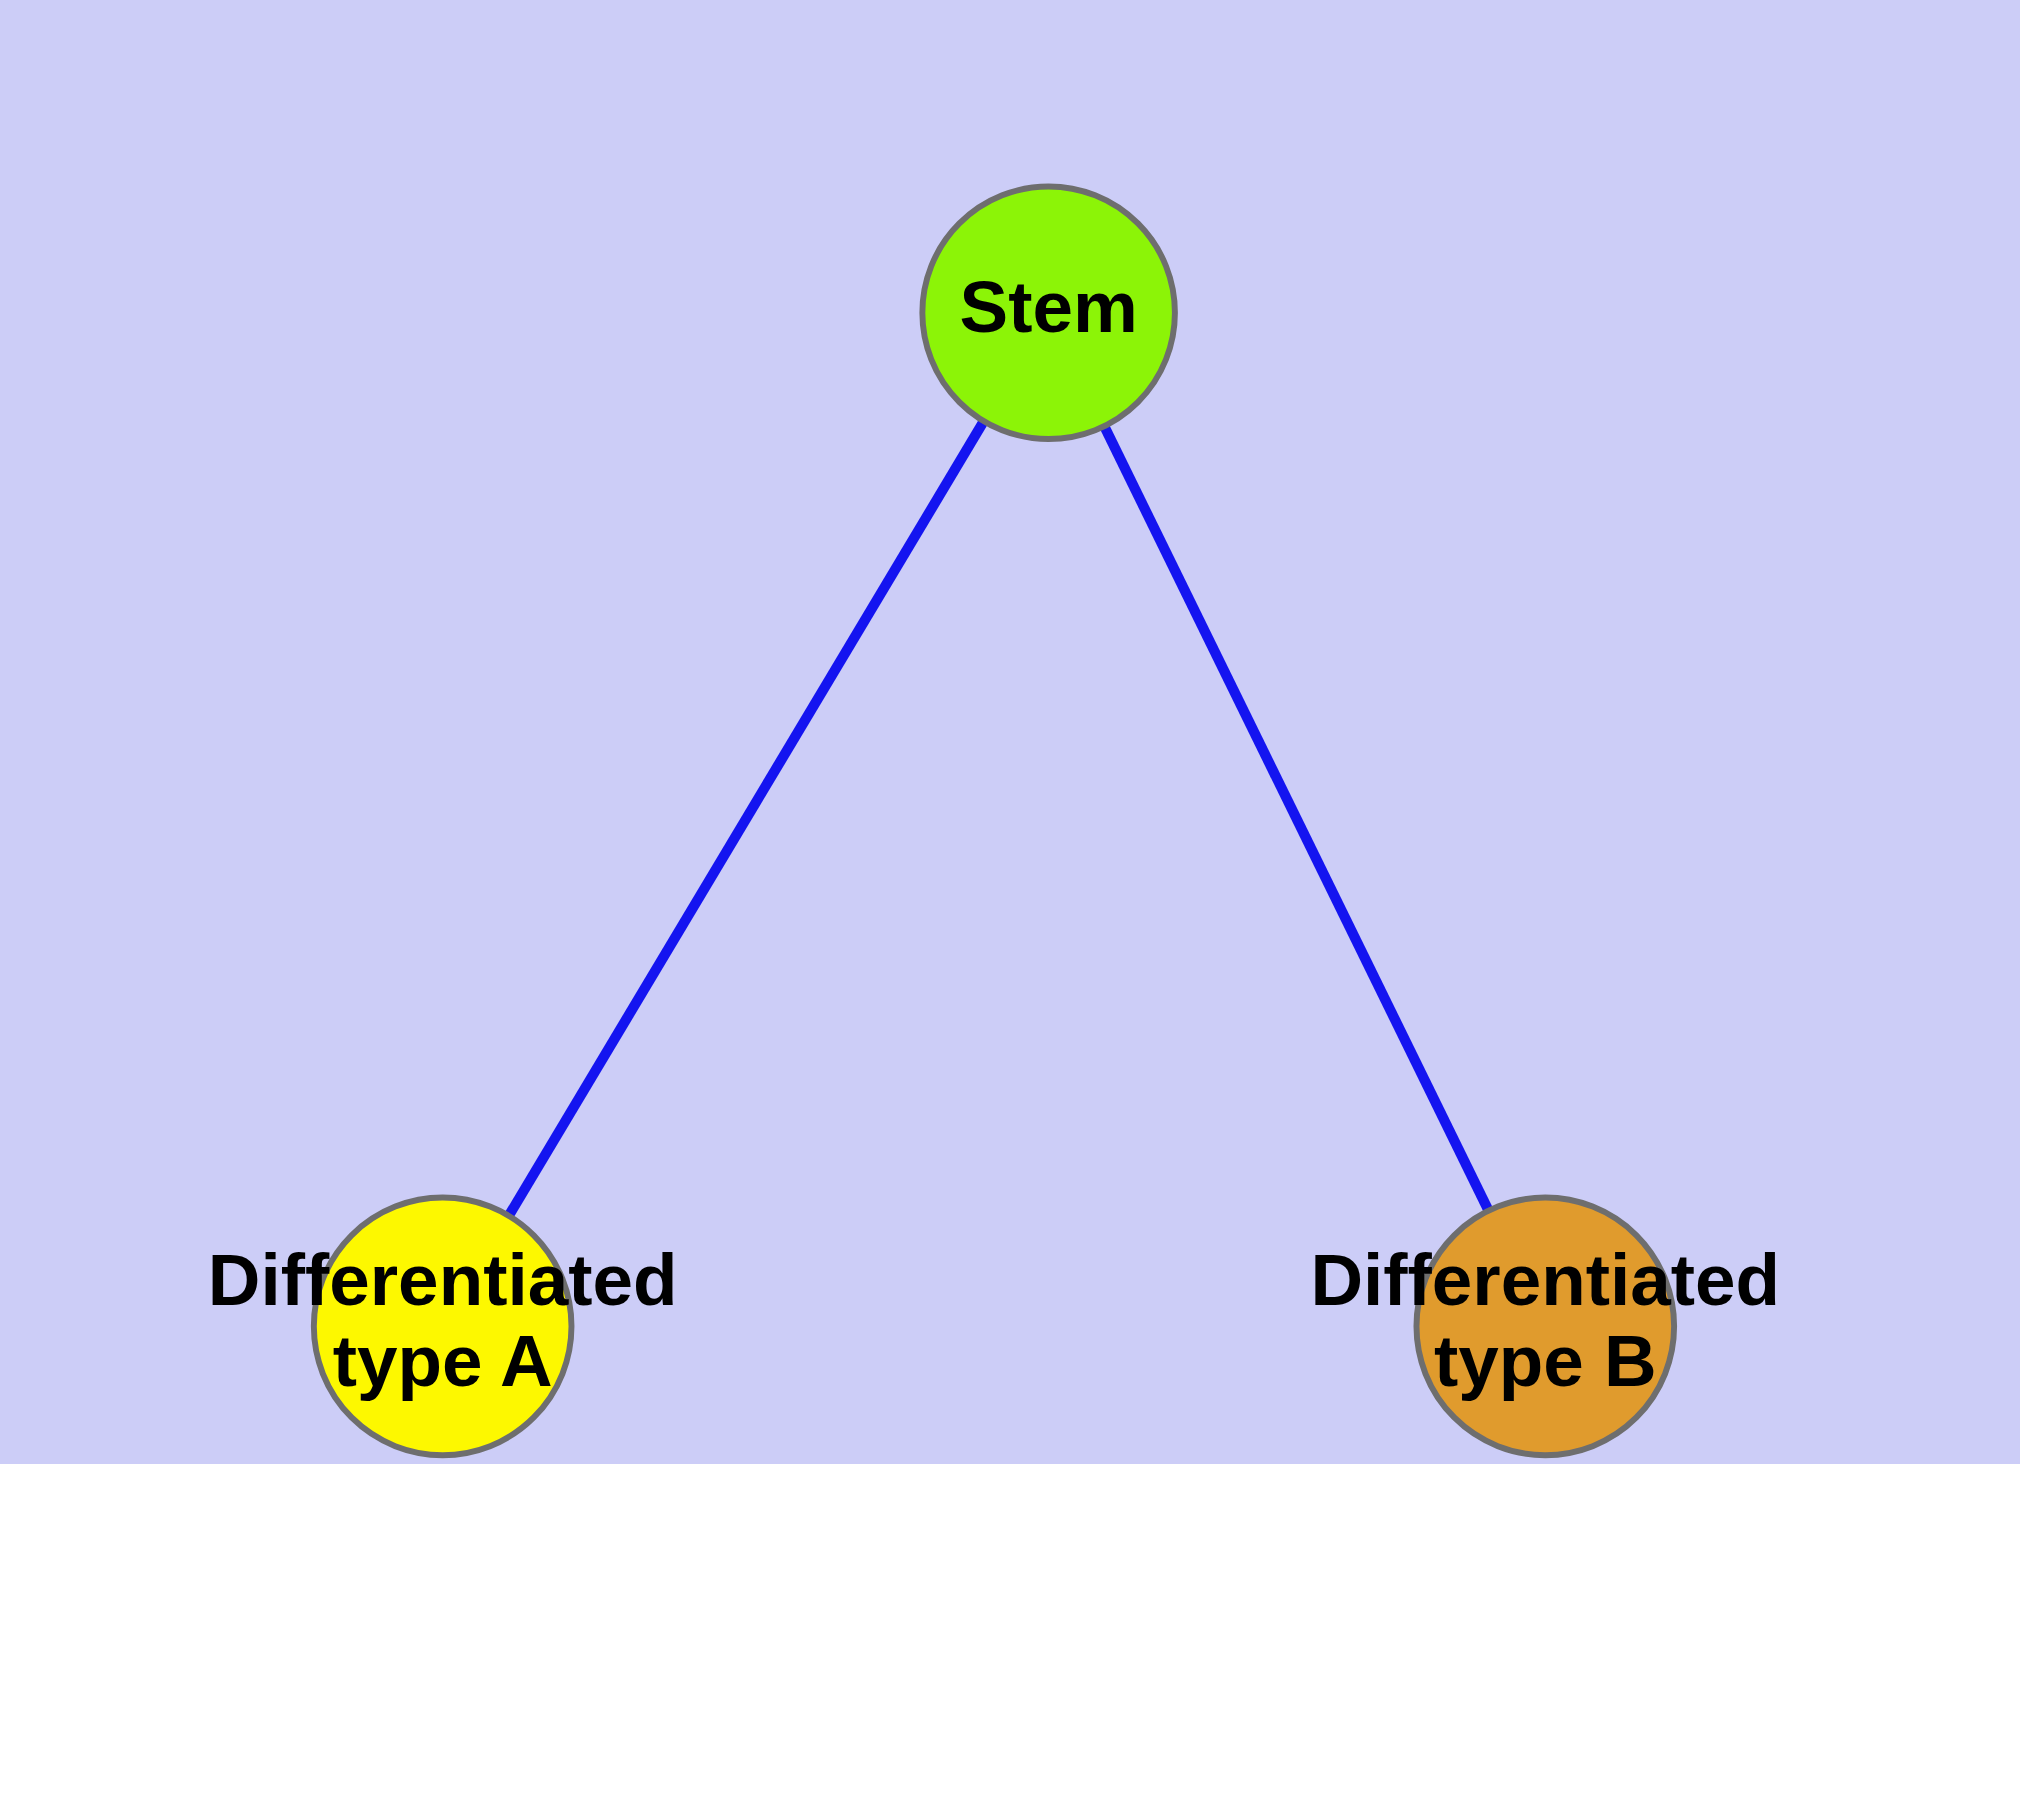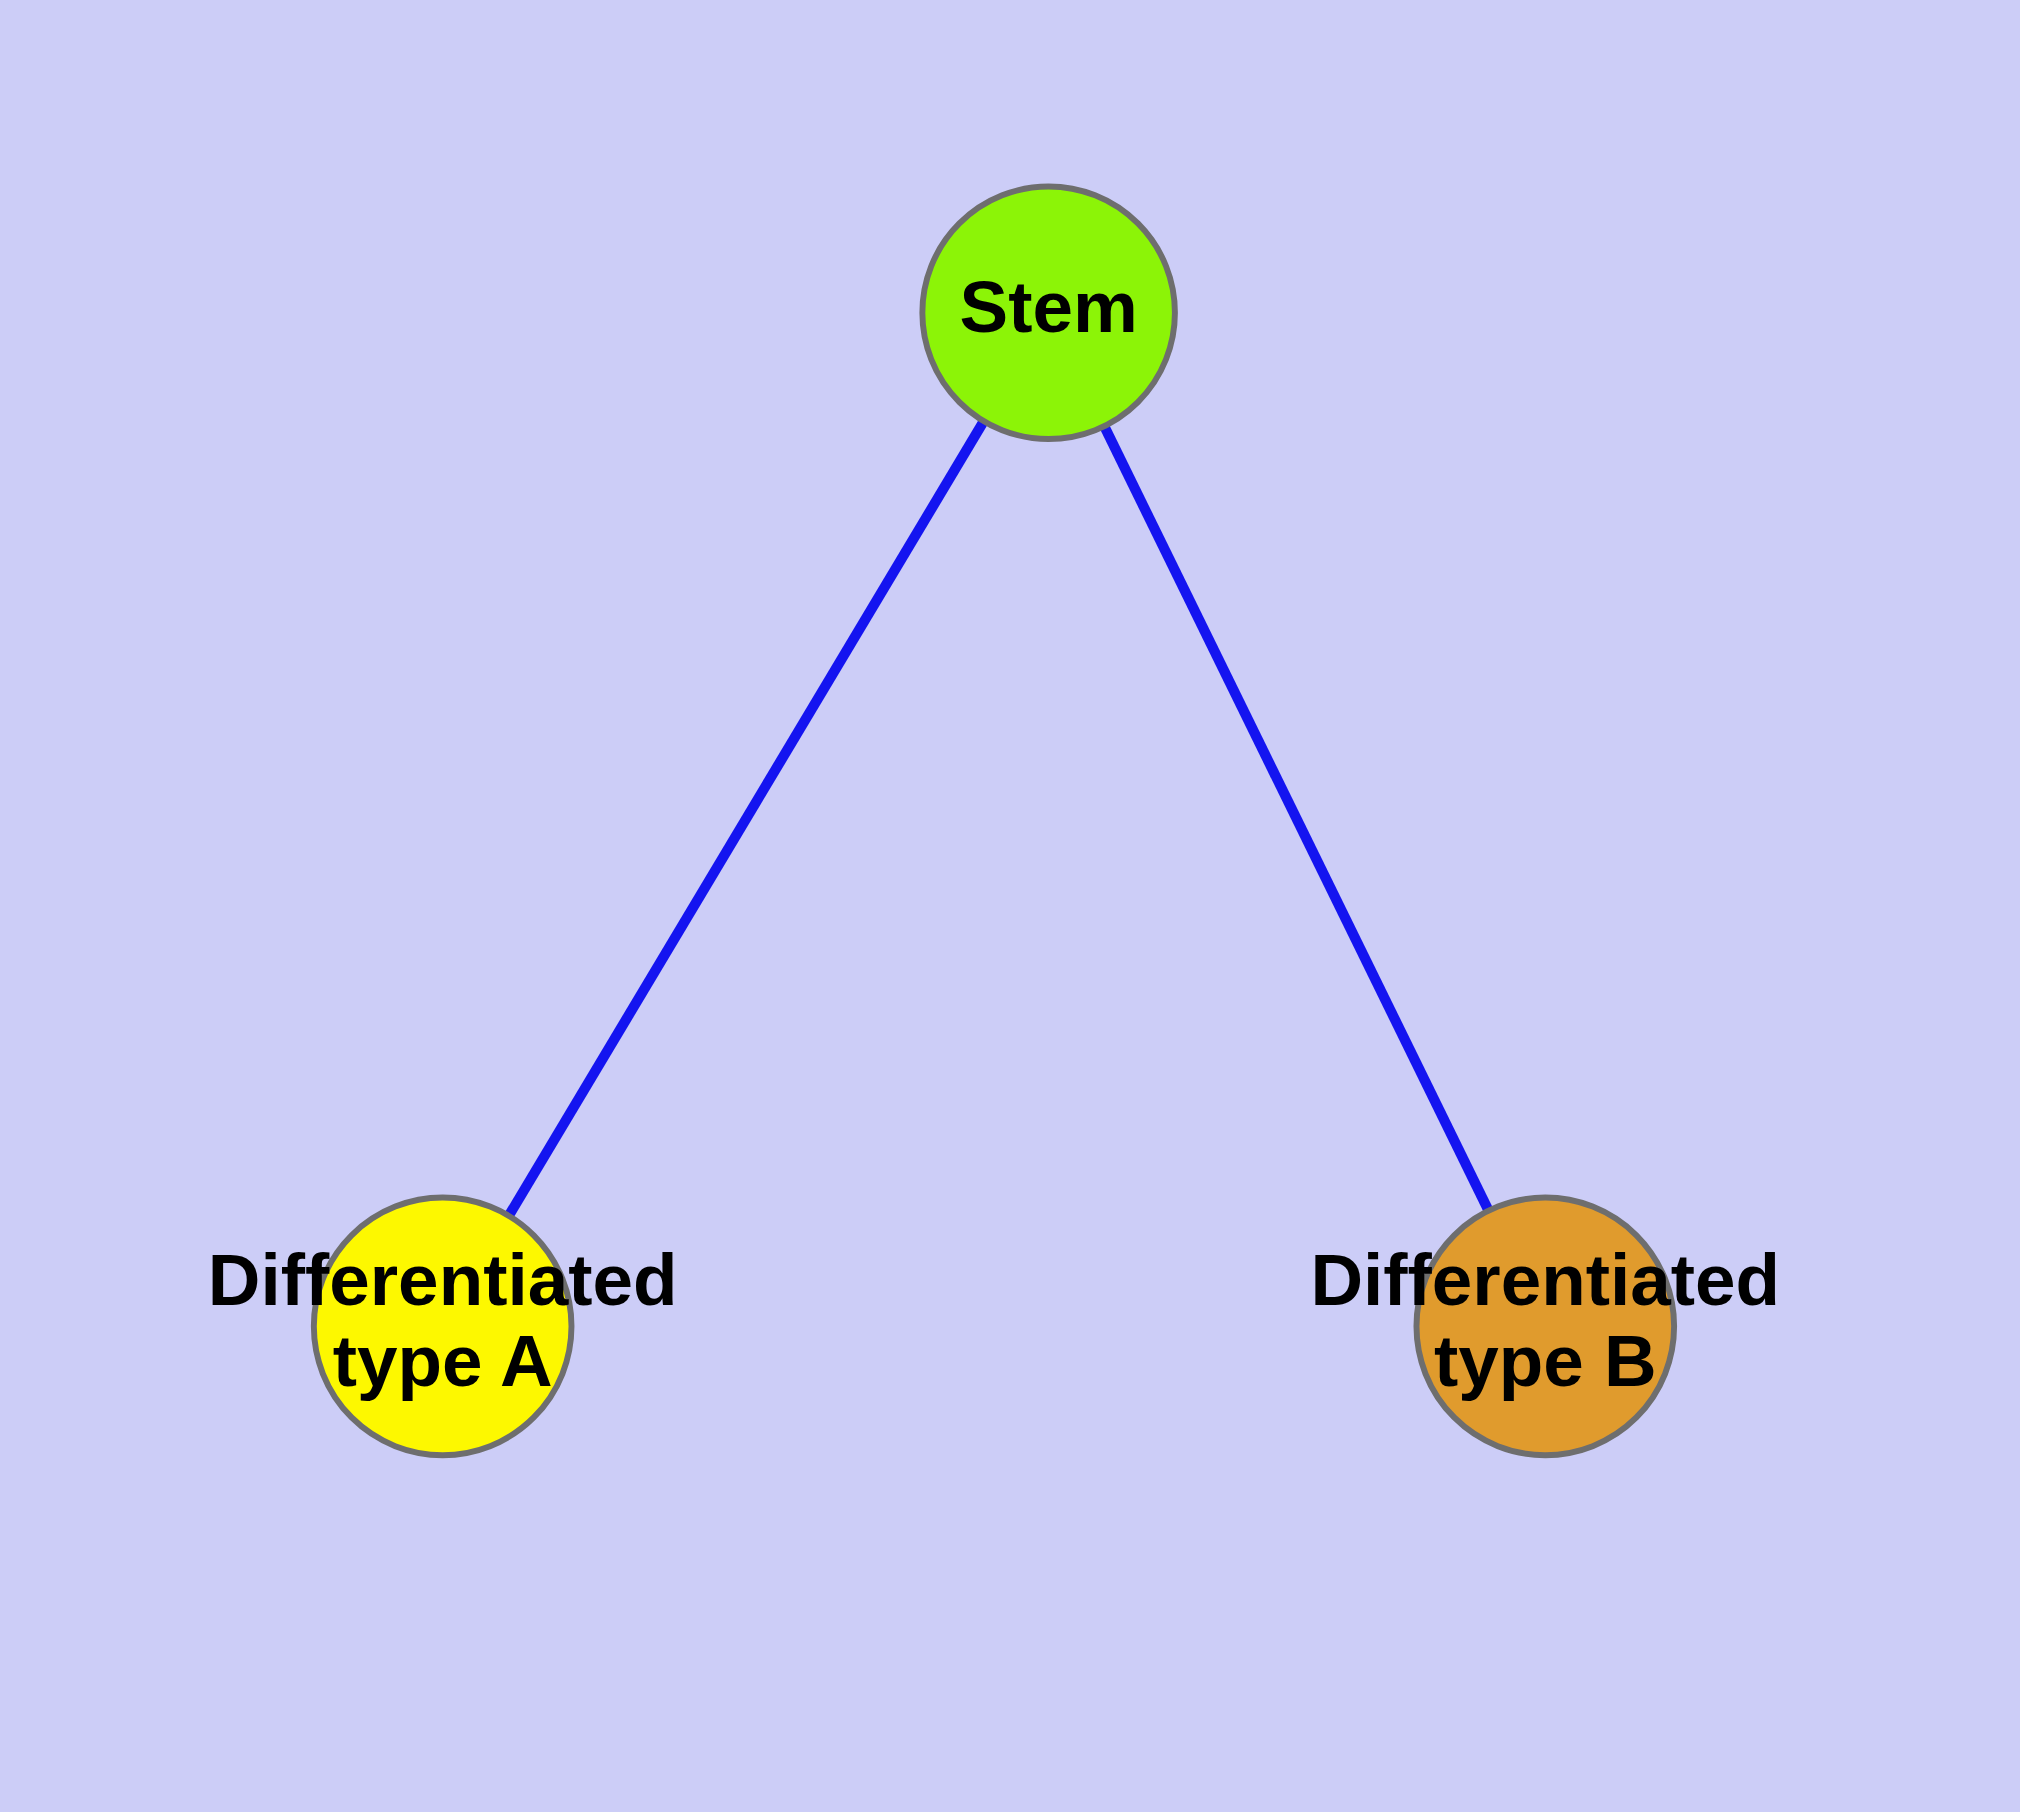--- a/index.html
+++ b/index.html
@@ -35,21 +35,21 @@
     text-anchor: middle;
     dominant-baseline: middle;
   }
   .edge-line {
     stroke-linecap: butt;
   }
 </style>
 </head>
 <body>
 
-<div id="canvas" style="width: 2021px; height: 1812px;">
+<div id="canvas" style="width: 2021px; height: 1464px;">
 
   <div id="plot-background" style="background: rgb(204, 205, 247); width: 2021px; height: 1812px;"></div>
 
   <svg id="graph-svg" viewBox="0 0 2384 2138" xmlns="http://www.w3.org/2000/svg" style="width: 2021px; height: 1812px;">
     <g id="edges-layer">
         <line x1="1162.5971490573622" y1="493.4556779404123" x2="597.9422202724854" y2="1437.9693769987516" stroke="#1414f0" stroke-width="12" class="edge-line"></line>
         <line x1="1300.798699203198" y1="499.2103144147185" x2="1757.881327709839" y2="1432.0956790801495" stroke="#1414f0" stroke-width="12" class="edge-line"></line>
       </g>
     <g id="nodes-layer">
         <g>

